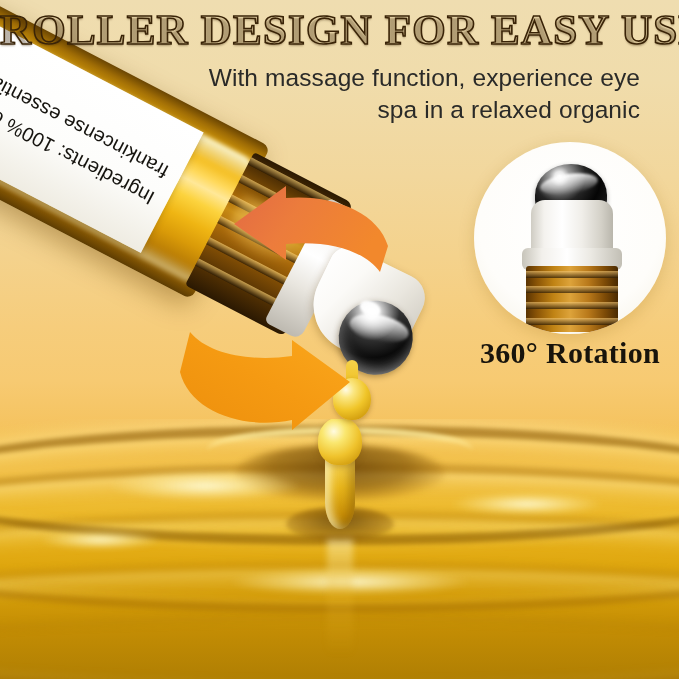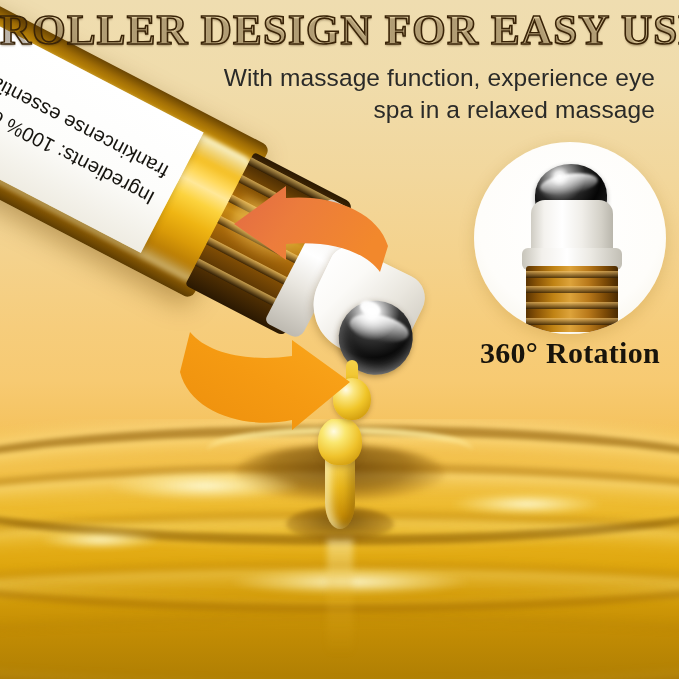--- a/index.html
+++ b/index.html
@@ -299,21 +299,21 @@
     color:#f6eab4;
     background:linear-gradient(180deg,#7a5322 0%,#a87a36 16%,#d8b濃 22%,#e8cf8e 42%,#f7efc8 64%,#fbf4d4 86%,#e5cf96 100%);
     -webkit-background-clip:text;background-clip:text;
     -webkit-text-fill-color:transparent;
     -webkit-text-stroke:1.6px #3a2408;
     paint-order:stroke fill;
     text-shadow:0 2px 2px rgba(60,38,8,.35);
     white-space:nowrap;
   }
   .subtitle{
-    position:absolute;right:24px;top:62px;
+    position:absolute;right:39px;top:62px;
     width:460px;
     text-align:right;
     font-family:"Liberation Sans", sans-serif;
     font-weight:300;
     font-size:24.5px;
     line-height:1.32;
     color:#2a2a28;
     letter-spacing:.1px;
   }
   .rotation-label{
@@ -426,18 +426,18 @@
       <div class="i-thread" style="top:20px"></div>
       <div class="i-thread" style="top:36px"></div>
       <div class="i-thread" style="top:52px"></div>
     </div>
   </div>
 
   <div class="headline">ROLLER DESIGN FOR EASY USE</div>
 
   <div class="subtitle">
     <div>With massage function, experience eye</div>
-    <div>spa in a relaxed massage</div>
+    <div>spa in a relaxed organic</div>
   </div>
 
   <div class="rotation-label">360° Rotation</div>
 
 </div>
 
 </body></html>

